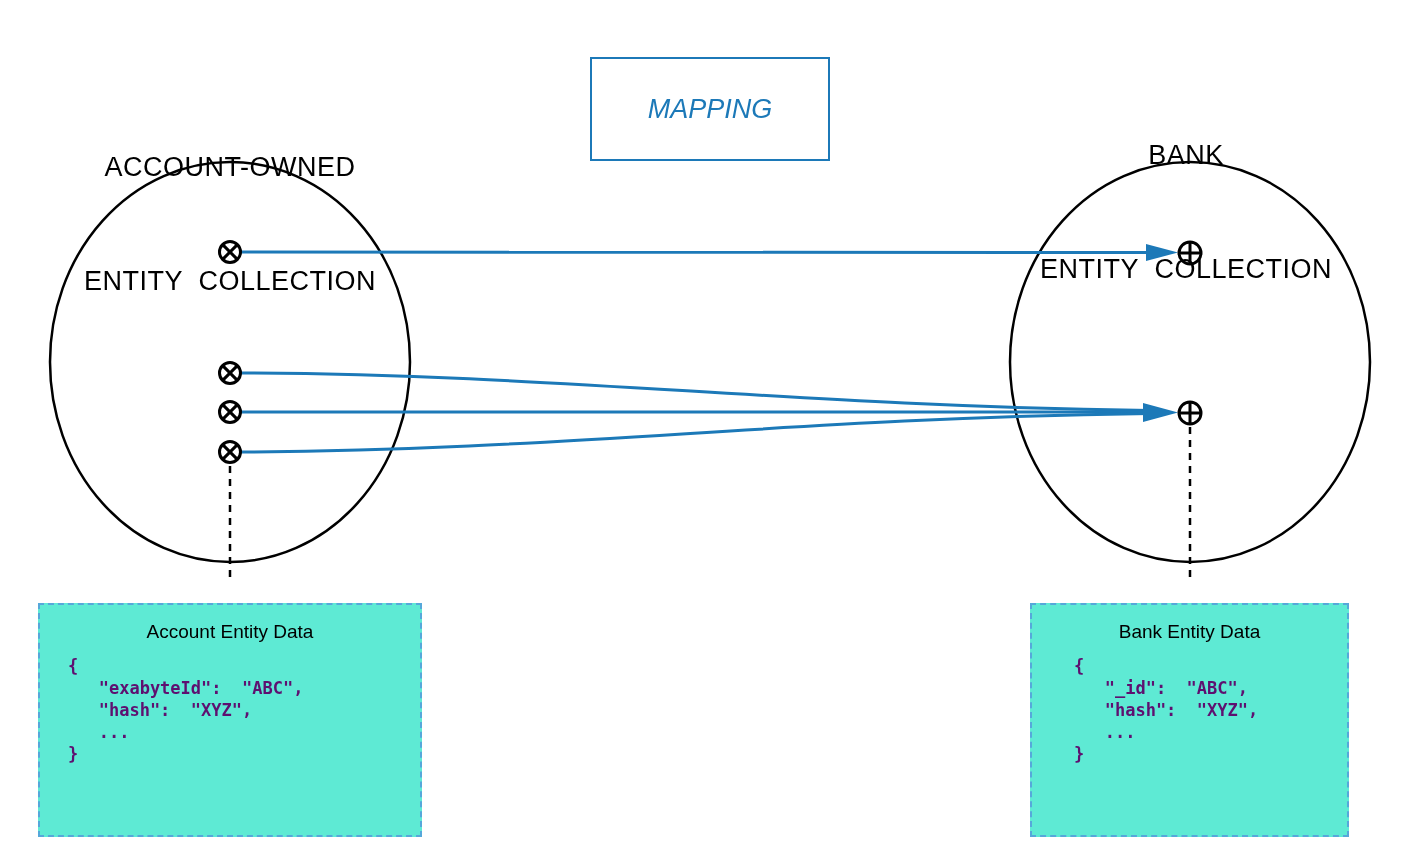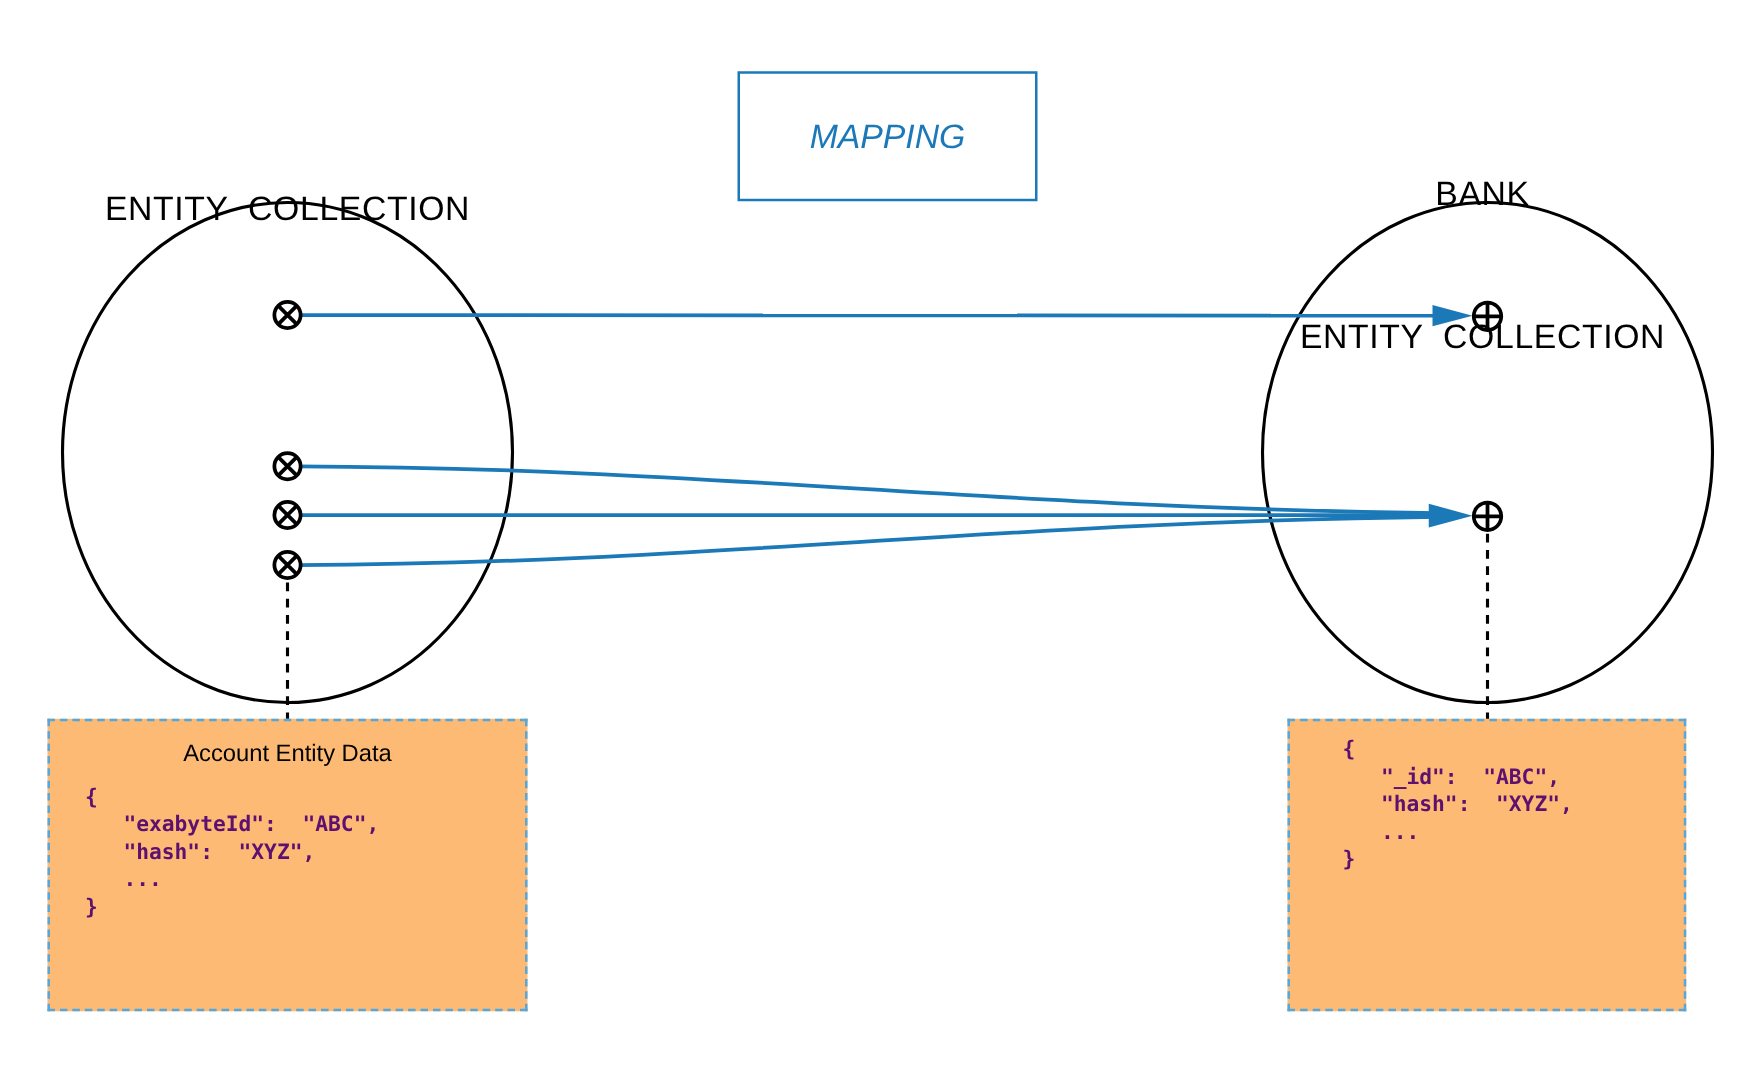--- a/index.html
+++ b/index.html
@@ -48,24 +48,24 @@
     align-items: center; justify-content: center;
     color: var(--arrow-blue);
     font-size: 27px; line-height: 39px;
     font-style: italic;
     text-align: center;
     white-space: pre;
   }
 
   .data-box {
     position: absolute;
-    top: 575px;
+    top: 603px;
     height: 234px;
     border: 2px dashed var(--box-border-blue);
-    background: #fdba74;
+    background: #5eead4;
     box-sizing: border-box;
   }
   #left-data-box  { left: 38px;  width: 384px; }
   #right-data-box { left: 1030px; width: 319px; }
 
   .data-box-title {
     margin-top: 16px;
     text-align: center;
     color: #000000;
     font-size: 19px;
@@ -125,20 +125,21 @@
       <circle class="symbol-circle" cx="1190" cy="253" r="11"></circle>
       <path class="symbol-line" d="M1179,253 L1201,253 M1190,242 L1190,264"></path>
     </g>
     <g>
       <circle class="symbol-circle" cx="1190" cy="413" r="11"></circle>
       <path class="symbol-line" d="M1179,413 L1201,413 M1190,402 L1190,424"></path>
     </g>
   </svg>
 
   <div id="left-title" class="collection-title">
+    <div>ACCOUNT-OWNED</div>
     <div>ENTITY  COLLECTION</div>
   </div>
 
   <div id="mapping-box">
     <div>MAPPING</div>
   </div>
 
   <div id="right-title" class="collection-title">
     <div>BANK</div>
     <div>ENTITY  COLLECTION</div>
@@ -147,20 +148,21 @@
   <div id="left-data-box" class="data-box">
     <div class="data-box-title">Account Entity Data</div>
     <pre class="code-block">{
    "exabyteId":  "ABC",
    "hash":  "XYZ",
    ...
 }</pre>
   </div>
 
   <div id="right-data-box" class="data-box">
+    <div class="data-box-title">Bank Entity Data</div>
     <pre class="code-block">{
    "_id":  "ABC",
    "hash":  "XYZ",
    ...
 }</pre>
   </div>
 
 </div>
 
 </body></html>

